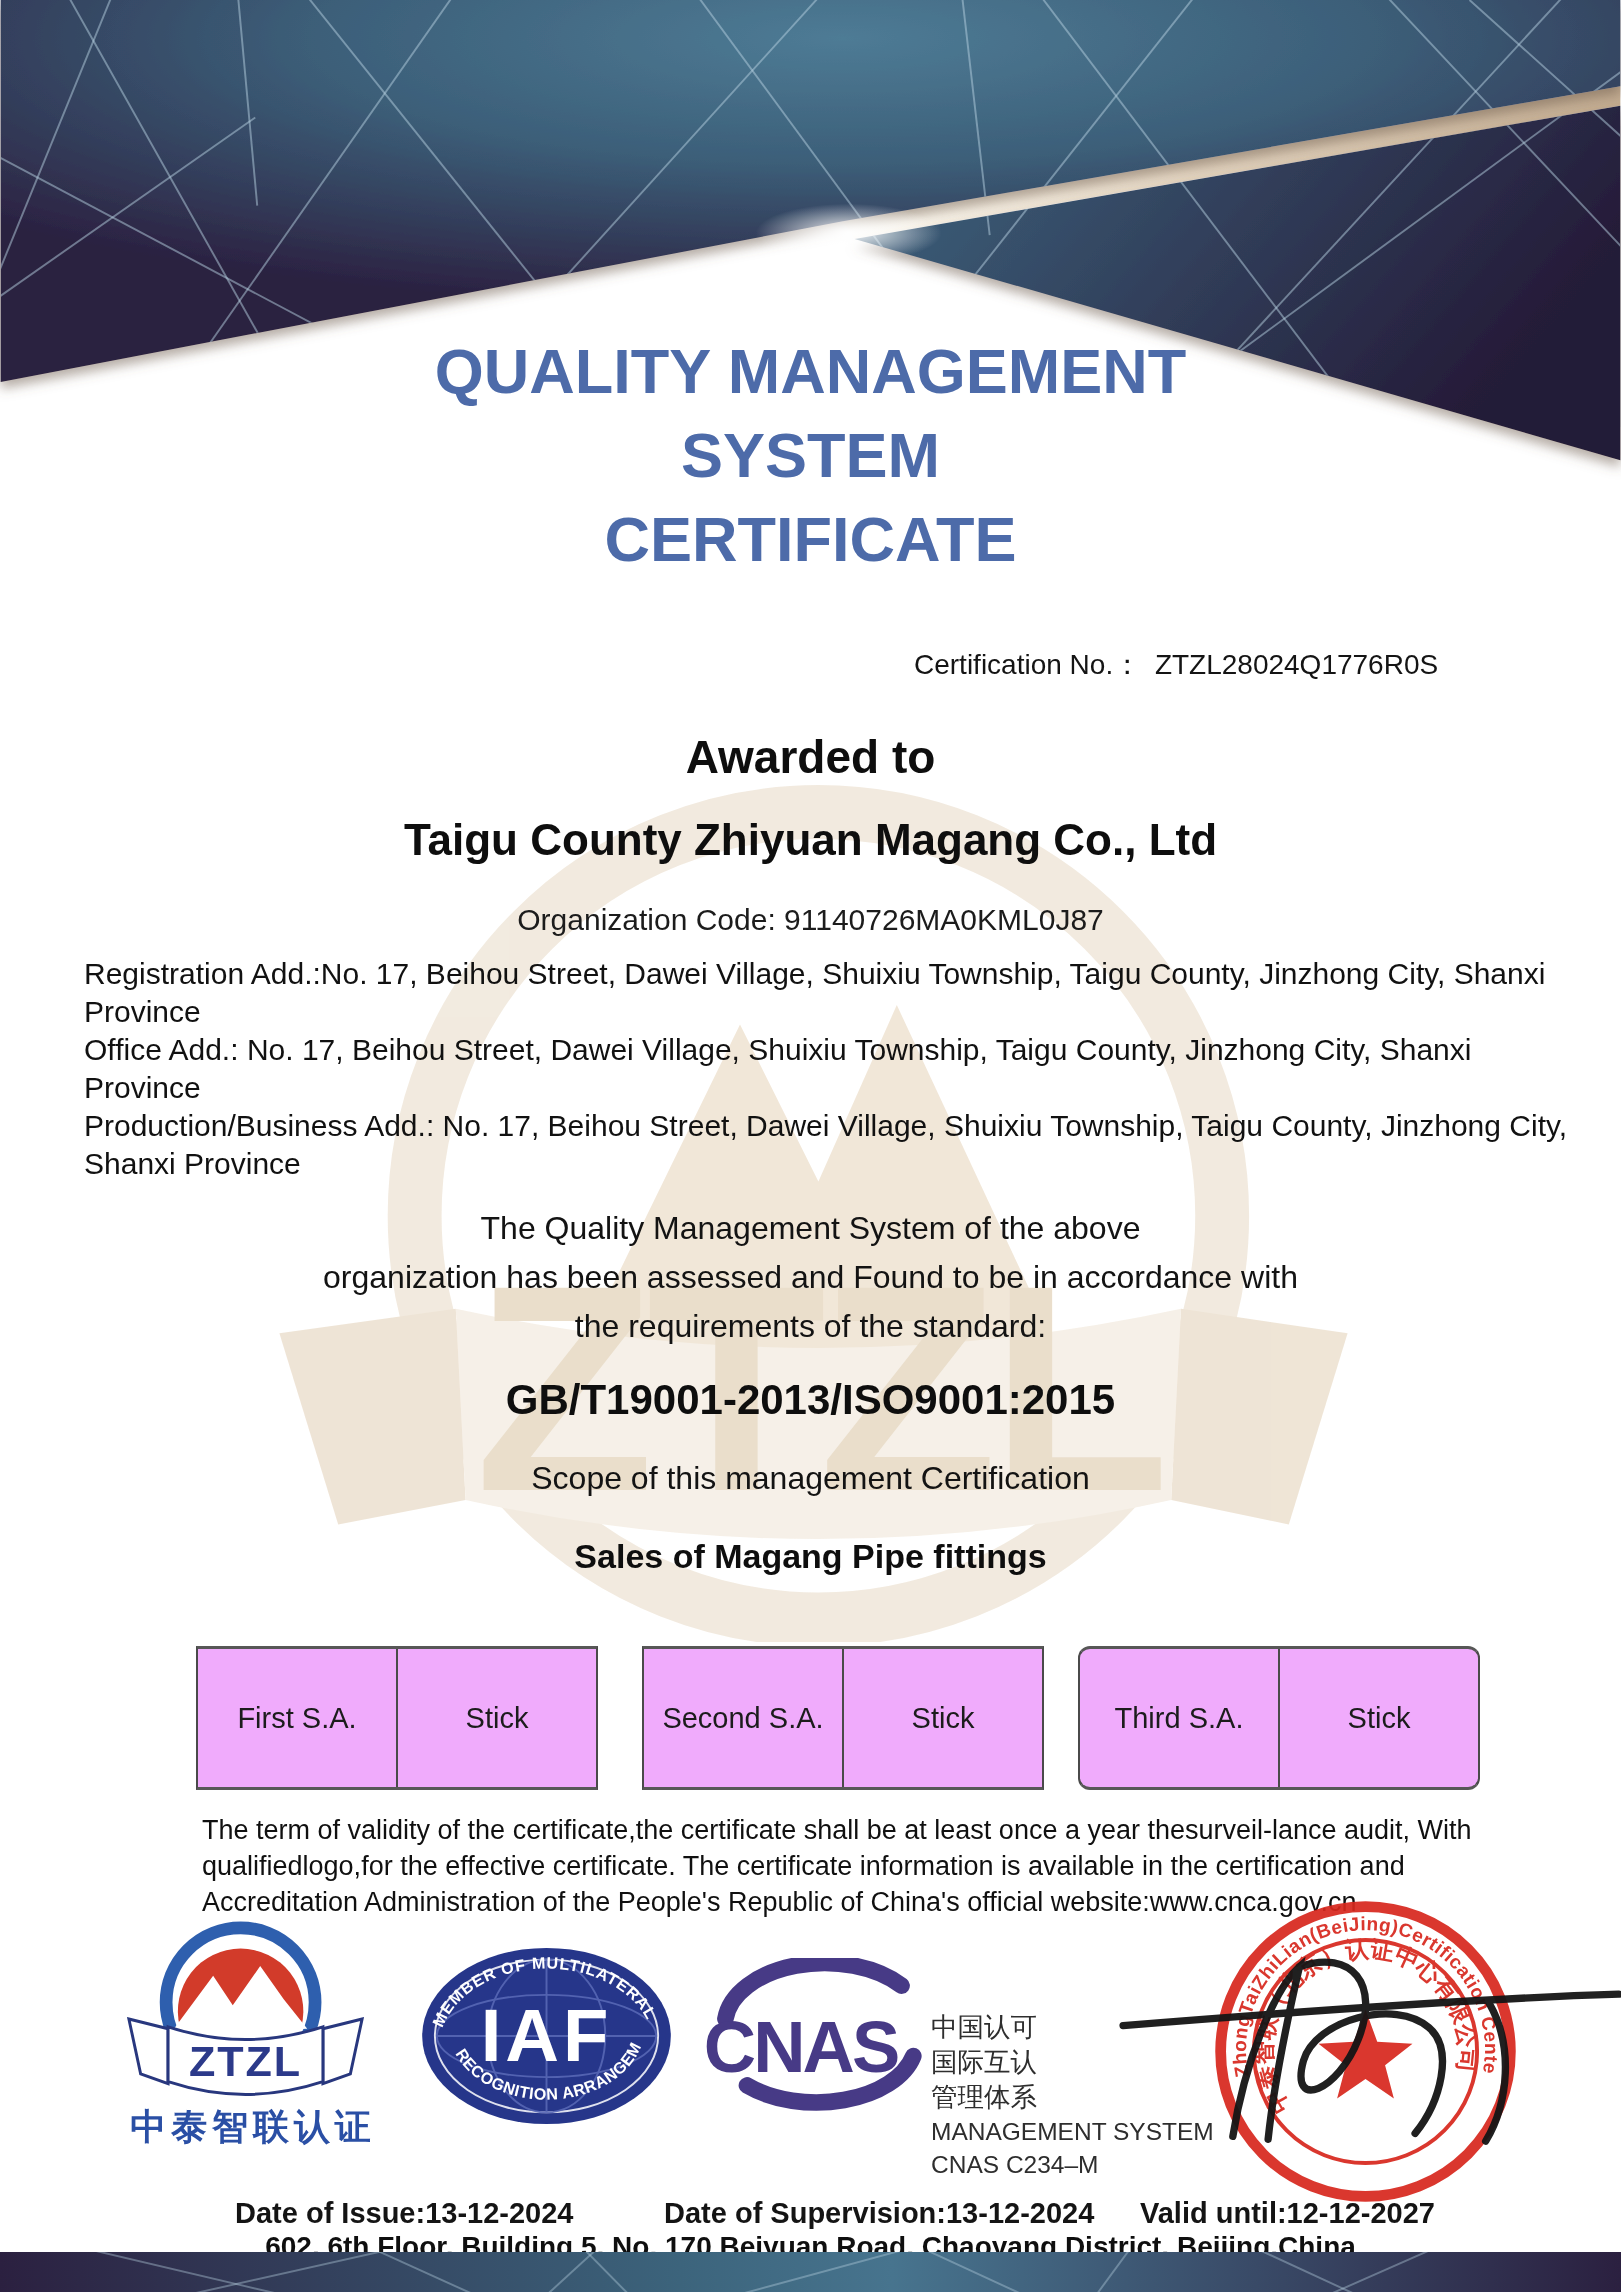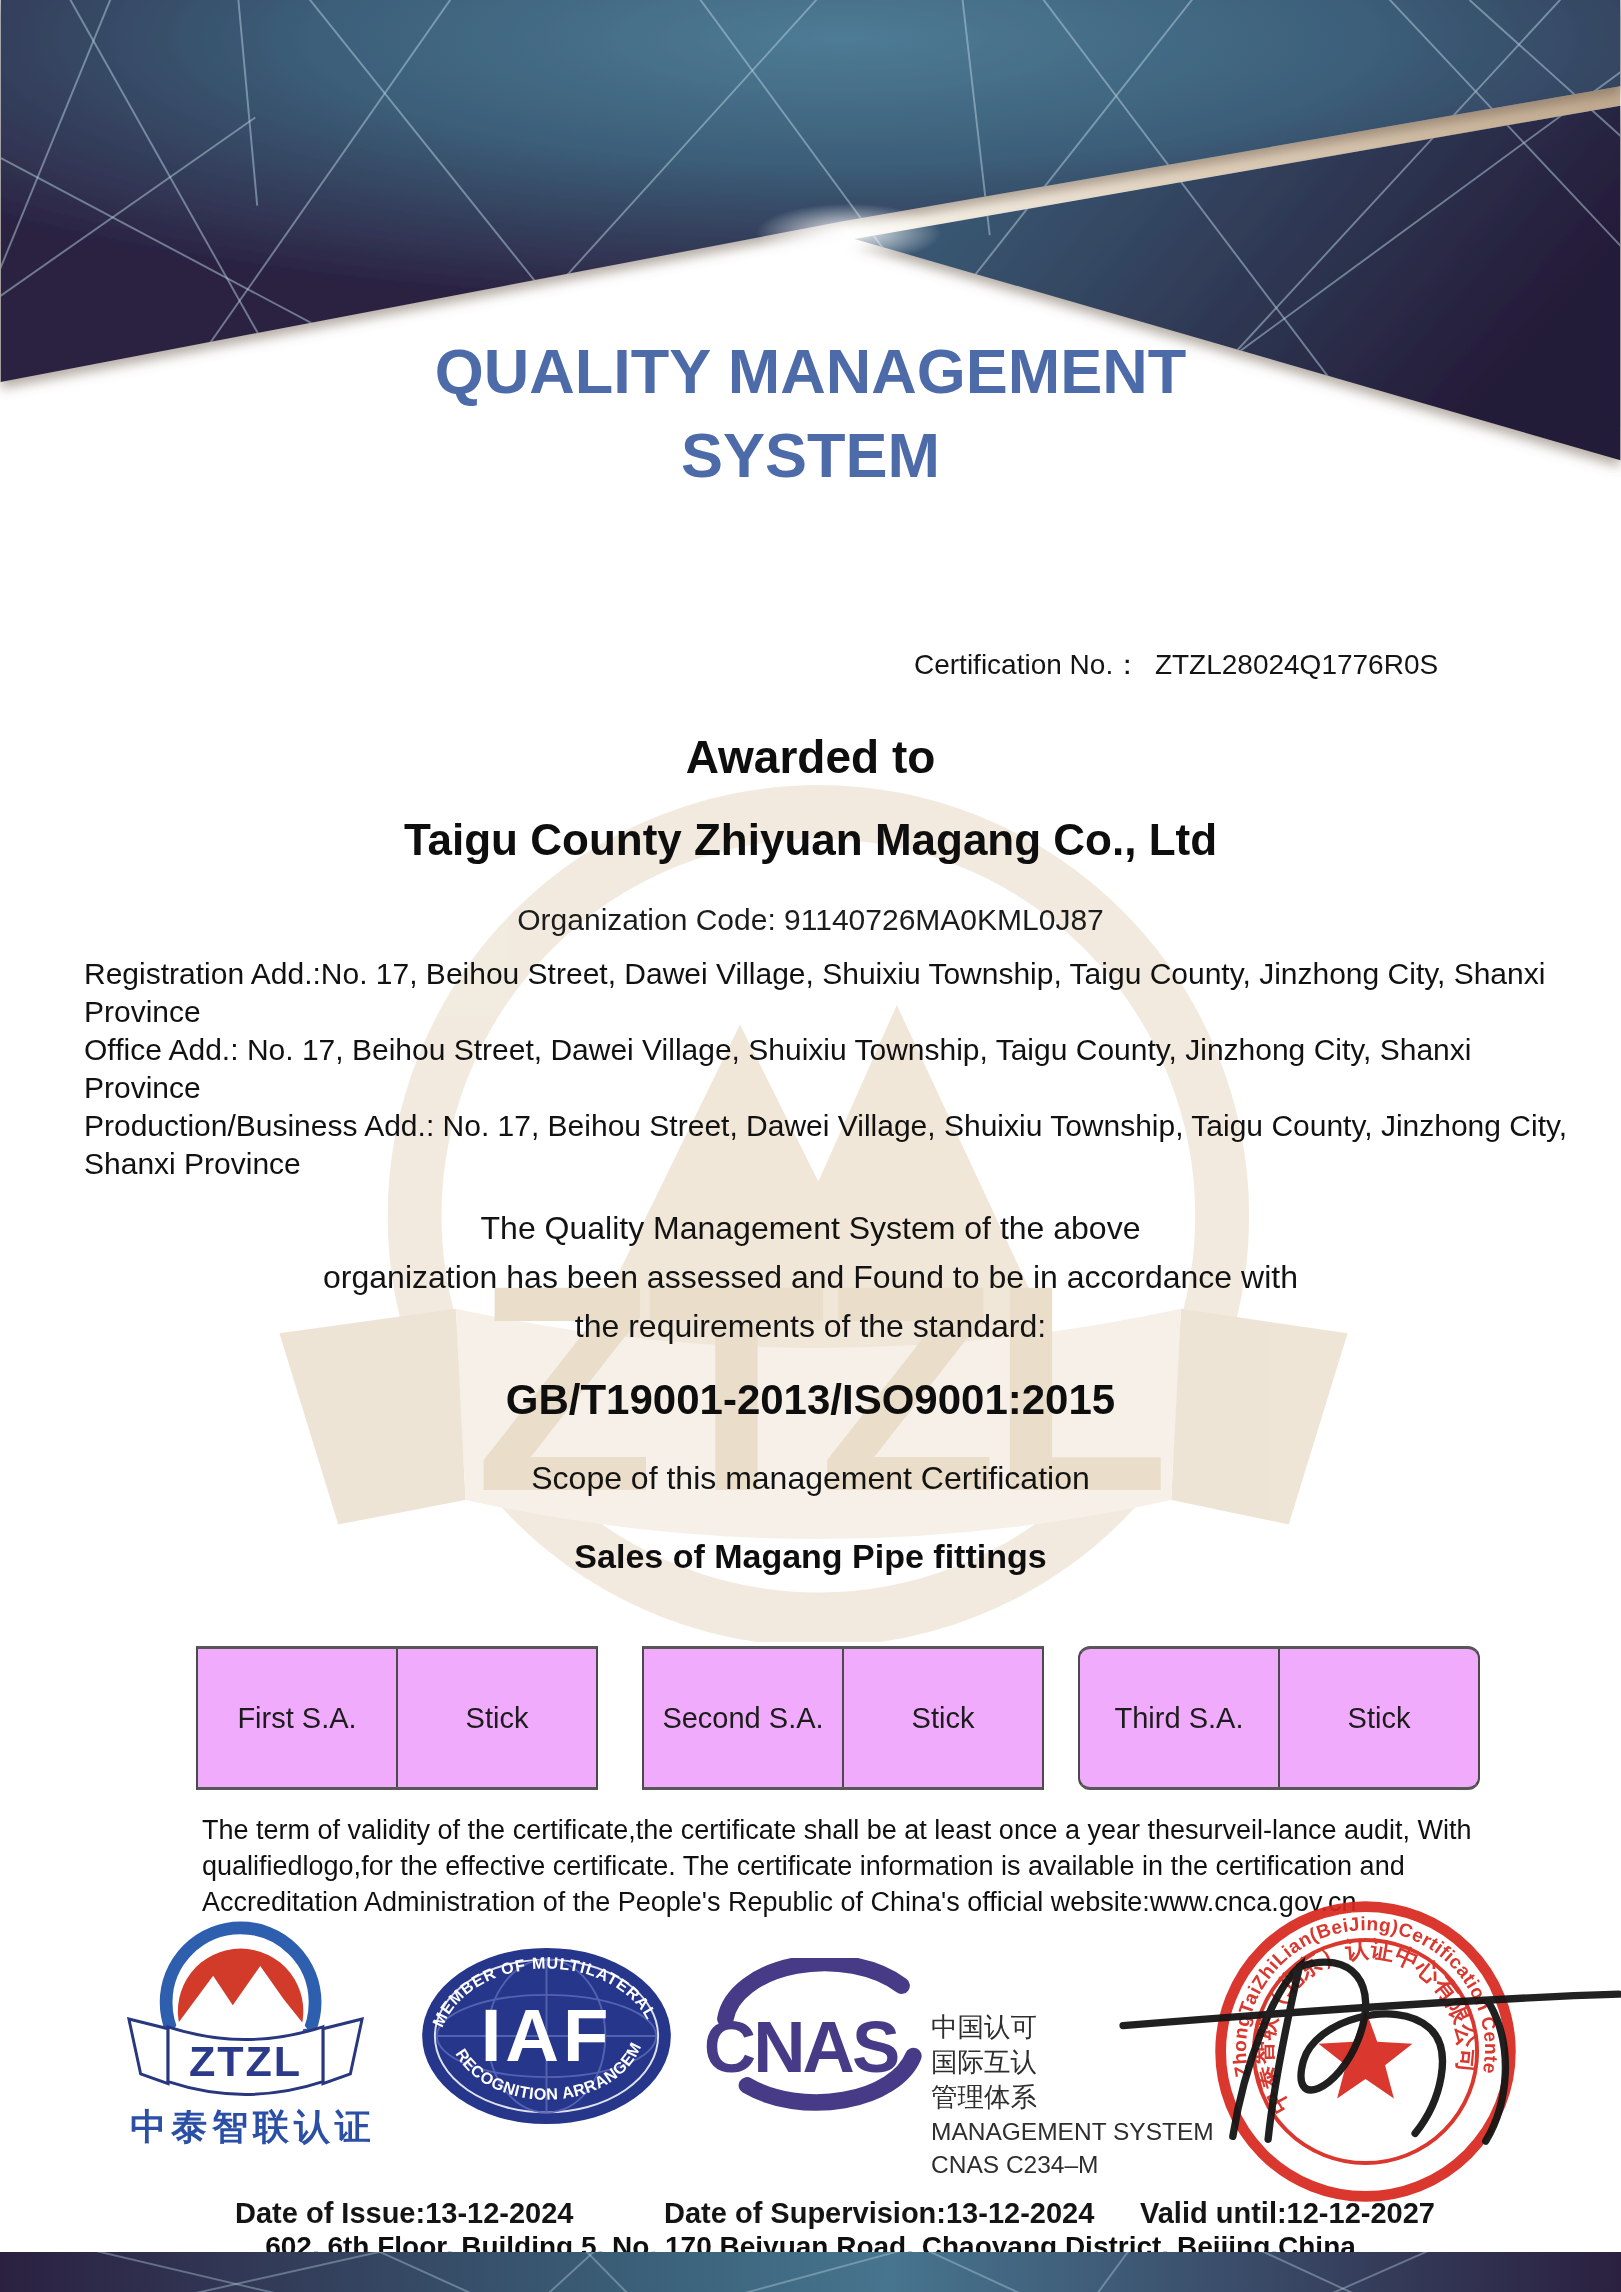--- a/index.html
+++ b/index.html
@@ -108,20 +108,21 @@
     <polygon points="30,585 210,560 220,755 90,780" fill="#ece0cf"></polygon>
     <polygon points="1120,585 950,560 940,755 1060,780" fill="#ece0cf"></polygon>
     <path d="M210,560 Q580,640 950,560 L940,755 Q580,835 220,755 Z" fill="#f5eee4"></path>
     <text x="580" y="745" text-anchor="middle" font-size="300" font-weight="bold" letter-spacing="-8" fill="#e7d9c3">ZTZL</text>
   </g>
 </svg>
 
 <div class="abs center cert-title">
   <div>QUALITY MANAGEMENT</div>
   <div>SYSTEM</div>
+  <div>CERTIFICATE</div>
 </div>
 
 <div class="abs cert-no">
   <span class="lbl">Certification No.：</span><span>ZTZL28024Q1776R0S</span>
 </div>
 
 <div class="abs center awarded">Awarded to</div>
 <div class="abs center company">Taigu County Zhiyuan Magang Co., Ltd</div>
 <div class="abs center orgcode">Organization Code: 91140726MA0KML0J87</div>
 

